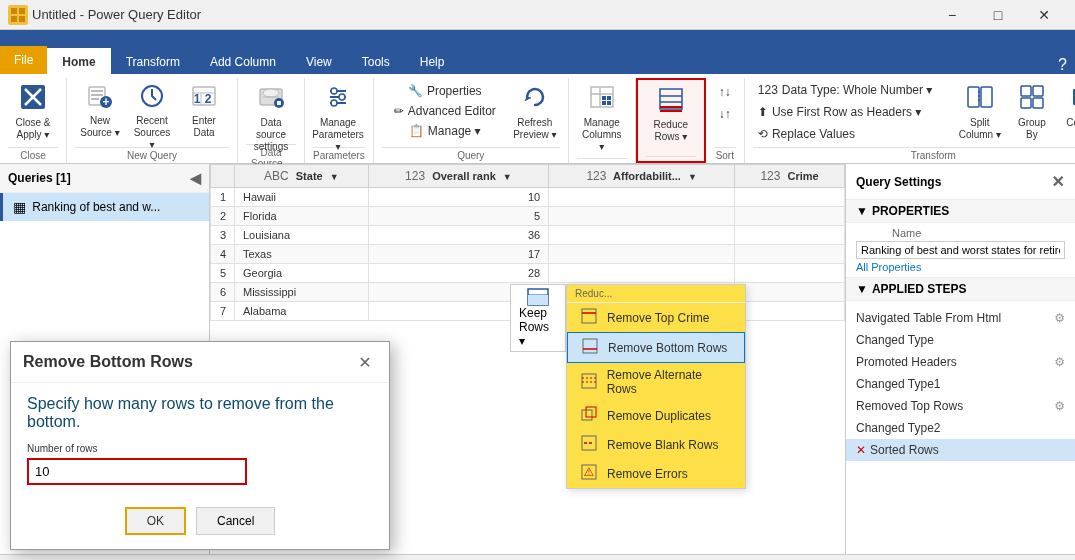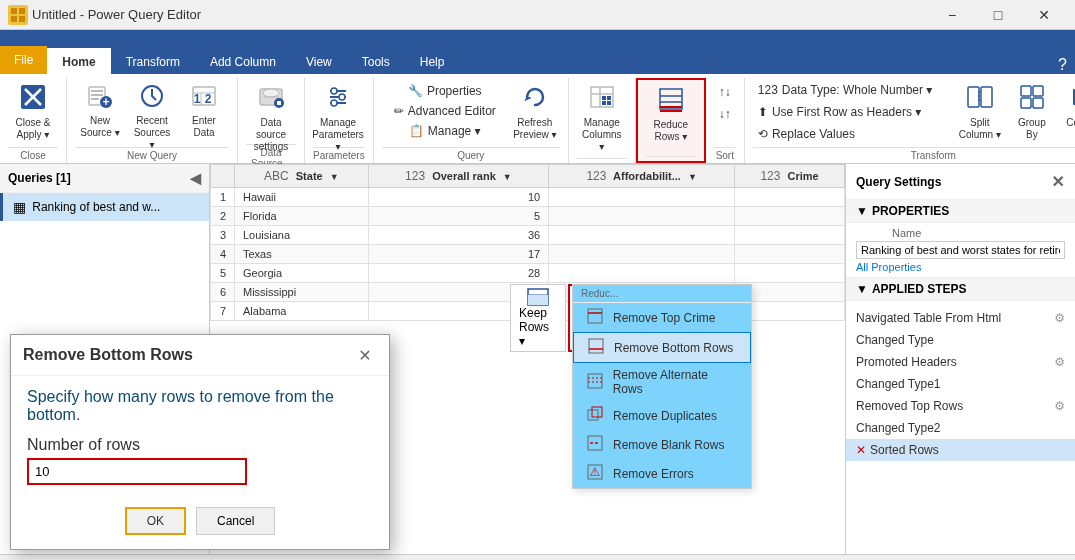--- a/index.html
+++ b/index.html
@@ -278,26 +278,25 @@
     }
     .qs-step .step-x {
       color: #c00;
       font-size: 12px;
       margin-right: 4px;
     }
 
     
     .dropdown-menu {
       position: absolute;
-      background: #7dd3fc;
+      background: #fde047;
       border: 1px solid #ccc;
       box-shadow: 2px 2px 8px rgba(0,0,0,0.15);
       z-index: 100;
       min-width: 180px;
-      margin-left: 6px;
     }
     .dropdown-item {
       display: flex;
       align-items: center;
       padding: 5px 12px;
       font-size: 12px;
       cursor: pointer;
       gap: 8px;
       color: #333;
     }
@@ -350,21 +349,21 @@
     }
     .dialog-body {
       padding: 12px 16px;
     }
     .dialog-desc {
       font-size: 16px;
       color: #0c4a6e;
       margin-bottom: 12px;
     }
     .dialog-field-label {
-      font-size: 16px;
+      font-size: 10px;
       color: #333;
       margin-bottom: 4px;
     }
     .dialog-input {
       width: 220px;
       border: 2px solid #c00;
       padding: 4px 6px;
       font-size: 13px;
       outline: none;
     }

